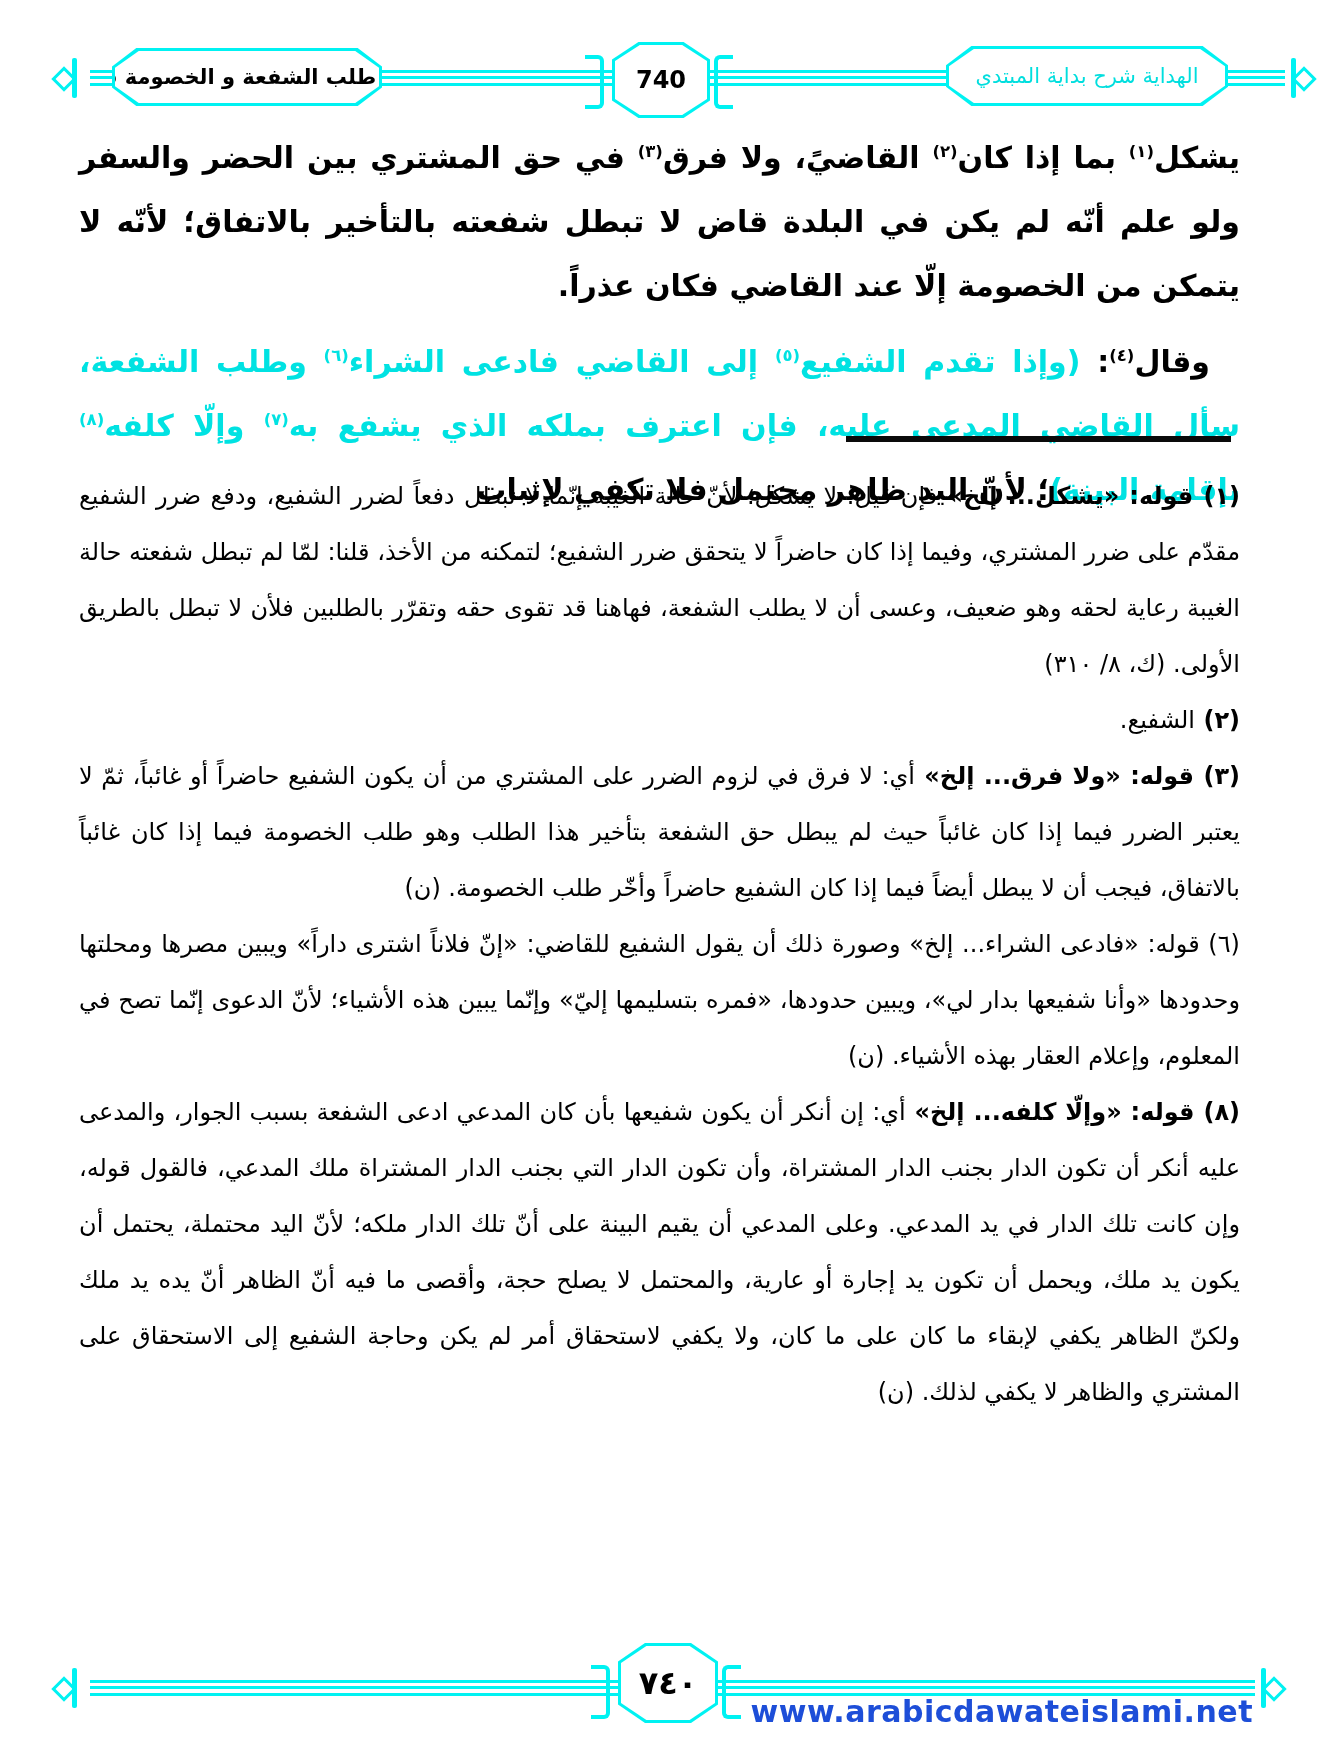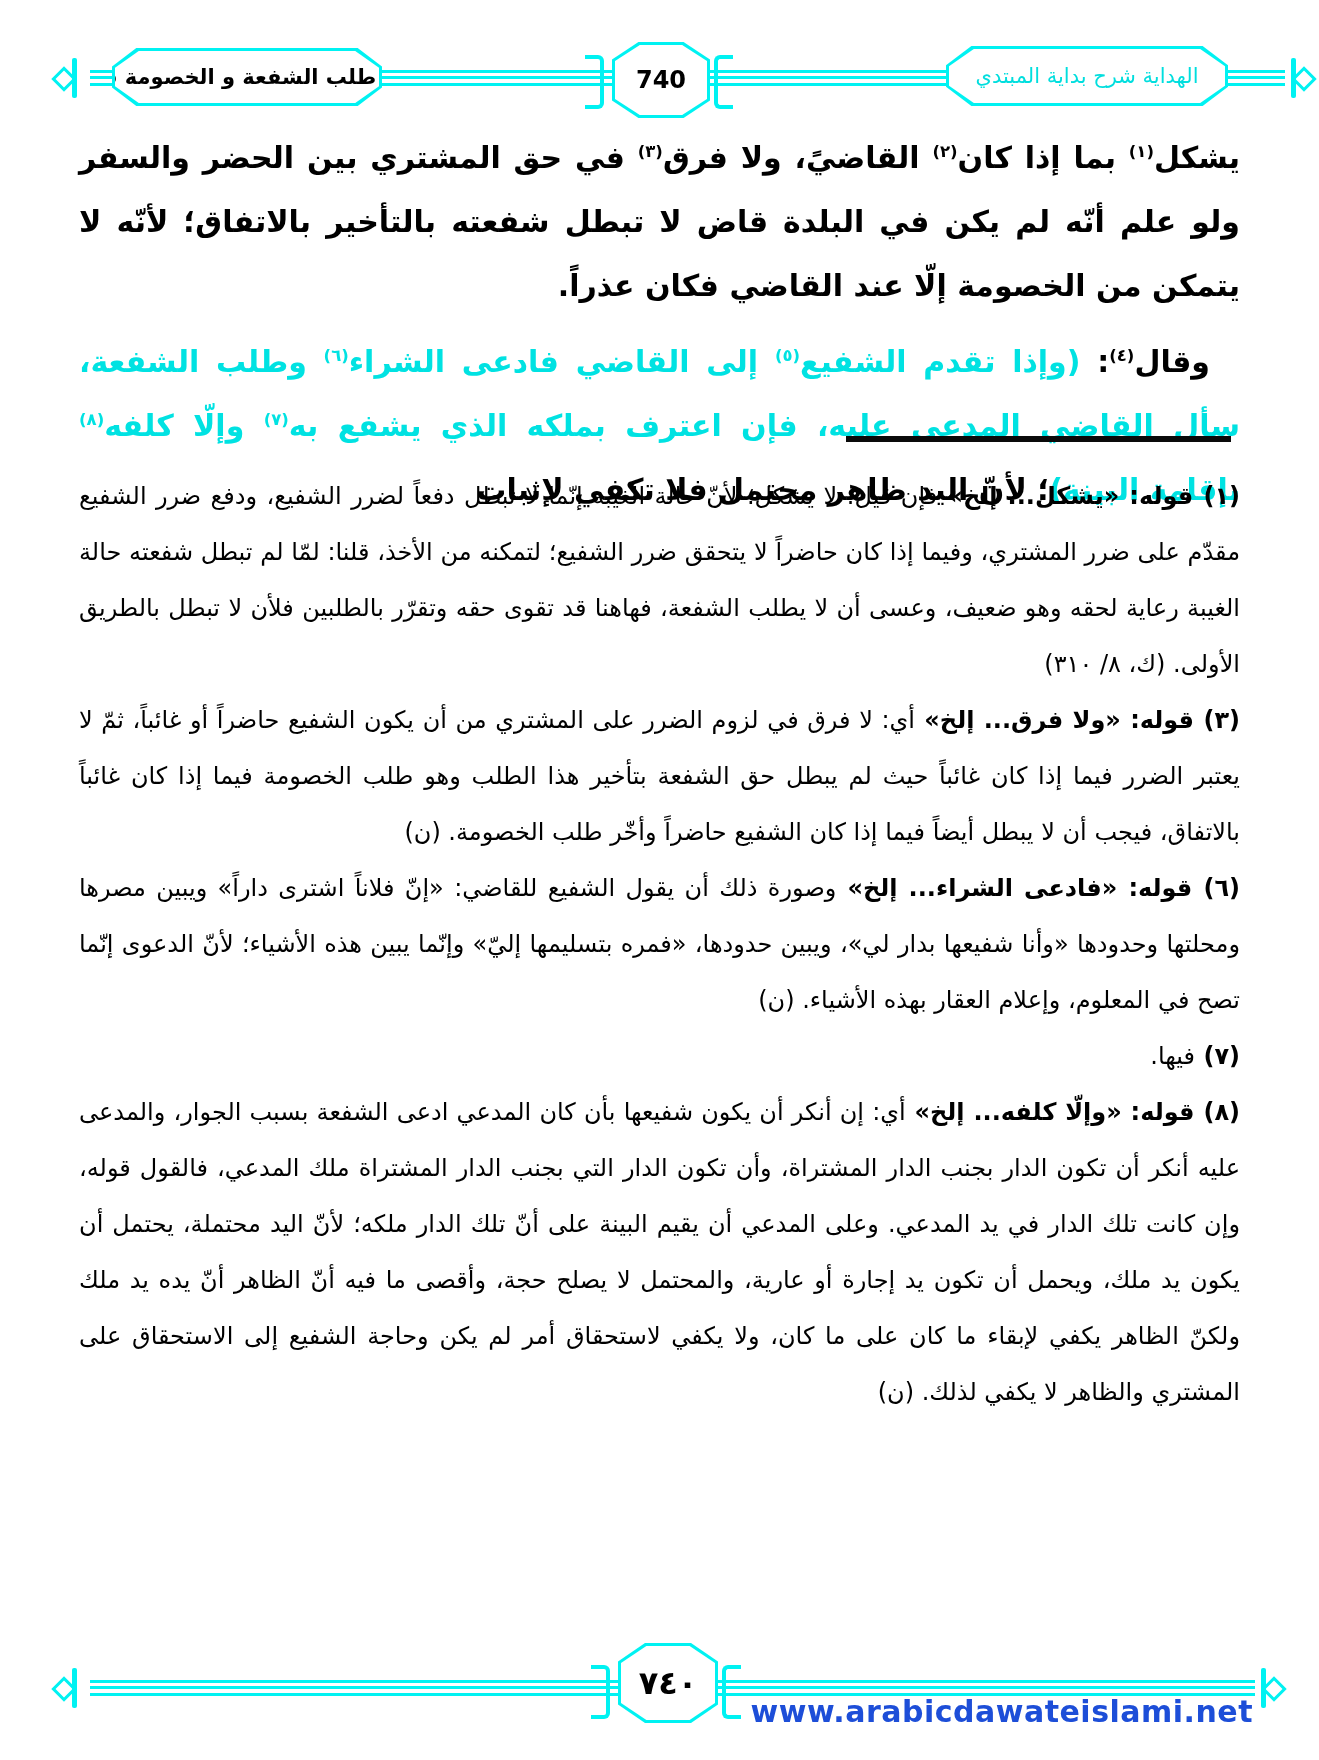--- a/index.html
+++ b/index.html
@@ -109,23 +109,23 @@
 
   <div class="matn">
     <p><span>يشكل</span><sup>(١)</sup><span> بما إذا كان</span><sup>(٢)</sup><span> القاضيً، ولا فرق</span><sup>(٣)</sup><span> في حق المشتري بين الحضر والسفر ولو علم أنّه لم يكن في البلدة قاض لا تبطل شفعته بالتأخير بالاتفاق؛ لأنّه لا يتمكن من الخصومة إلّا عند القاضي فكان عذراً.</span></p>
     <p class="indent"><span>وقال</span><sup>(٤)</sup><span>: </span><span style="color: rgb(0, 226, 226);">(وإذا تقدم الشفيع</span><sup style="color: rgb(0, 226, 226);">(٥)</sup><span style="color: rgb(0, 226, 226);"> إلى القاضي فادعى الشراء</span><sup style="color: rgb(0, 226, 226);">(٦)</sup><span style="color: rgb(0, 226, 226);"> وطلب الشفعة، سأل القاضي المدعى عليه، فإن اعترف بملكه الذي يشفع به</span><sup style="color: rgb(0, 226, 226);">(٧)</sup><span style="color: rgb(0, 226, 226);"> وإلّا كلفه</span><sup style="color: rgb(0, 226, 226);">(٨)</sup><span style="color: rgb(0, 226, 226);"> بإقامة البينة)</span><span>؛ لأنّ اليد ظاهر محتمل فلا تكفي لإثبات</span></p>
   </div>
 
   <div class="fn-separator"></div>
 
   <div class="footnotes">
     <p><span style="font-weight: bold;">(١) قوله: «يشكل... إلخ» </span><span>فإن قيل: لا يشكل؛ لأنّ حالة الغيبة إنّما لا تبطل دفعاً لضرر الشفيع، ودفع ضرر الشفيع مقدّم على ضرر المشتري، وفيما إذا كان حاضراً لا يتحقق ضرر الشفيع؛ لتمكنه من الأخذ، قلنا: لمّا لم تبطل شفعته حالة الغيبة رعاية لحقه وهو ضعيف، وعسى أن لا يطلب الشفعة، فهاهنا قد تقوى حقه وتقرّر بالطلبين فلأن لا تبطل بالطريق الأولى. (ك، ٨/ ٣١٠)</span></p>
+    <p><span style="font-weight: bold;">(٢) </span><span>الشفيع.</span></p>
     <p><span style="font-weight: bold;">(٣) قوله: «ولا فرق... إلخ» </span><span>أي: لا فرق في لزوم الضرر على المشتري من أن يكون الشفيع حاضراً أو غائباً، ثمّ لا يعتبر الضرر فيما إذا كان غائباً حيث لم يبطل حق الشفعة بتأخير هذا الطلب وهو طلب الخصومة فيما إذا كان غائباً بالاتفاق، فيجب أن لا يبطل أيضاً فيما إذا كان الشفيع حاضراً وأخّر طلب الخصومة. (ن)</span></p>
-    <p><span style="font-weight: bold;">(٦) قوله: «فادعى الشراء... إلخ» </span><span>وصورة ذلك أن يقول الشفيع للقاضي: «إنّ فلاناً اشترى داراً» ويبين مصرها ومحلتها وحدودها «وأنا شفيعها بدار لي»، ويبين حدودها، «فمره بتسليمها إليّ» وإنّما يبين هذه الأشياء؛ لأنّ الدعوى إنّما تصح في المعلوم، وإعلام العقار بهذه الأشياء. (ن)</span></p>
-    <p><span style="font-weight: bold;">(٧) </span><span>فيها.</span></p>
+    <p><span style="font-weight: normal;">(٦) قوله: «فادعى الشراء... إلخ» </span><span>وصورة ذلك أن يقول الشفيع للقاضي: «إنّ فلاناً اشترى داراً» ويبين مصرها ومحلتها وحدودها «وأنا شفيعها بدار لي»، ويبين حدودها، «فمره بتسليمها إليّ» وإنّما يبين هذه الأشياء؛ لأنّ الدعوى إنّما تصح في المعلوم، وإعلام العقار بهذه الأشياء. (ن)</span></p>
     <p><span style="font-weight: bold;">(٨) قوله: «وإلّا كلفه... إلخ» </span><span>أي: إن أنكر أن يكون شفيعها بأن كان المدعي ادعى الشفعة بسبب الجوار، والمدعى عليه أنكر أن تكون الدار بجنب الدار المشتراة، وأن تكون الدار التي بجنب الدار المشتراة ملك المدعي، فالقول قوله، وإن كانت تلك الدار في يد المدعي. وعلى المدعي أن يقيم البينة على أنّ تلك الدار ملكه؛ لأنّ اليد محتملة، يحتمل أن يكون يد ملك، ويحمل أن تكون يد إجارة أو عارية، والمحتمل لا يصلح حجة، وأقصى ما فيه أنّ الظاهر أنّ يده يد ملك ولكنّ الظاهر يكفي لإبقاء ما كان على ما كان، ولا يكفي لاستحقاق أمر لم يكن وحاجة الشفيع إلى الاستحقاق على المشتري والظاهر لا يكفي لذلك. (ن)</span></p>
   </div>
 
   <div>
     <div class="rule-band ftr"></div>
 
     <div class="end-ornament left" style="top:1666px;left:55px;"></div>
     <div class="end-ornament right" style="top:1666px;left:1253px;"></div>
 
     <div class="coupler open-left" style="top:1665px;left:591px;"></div>

